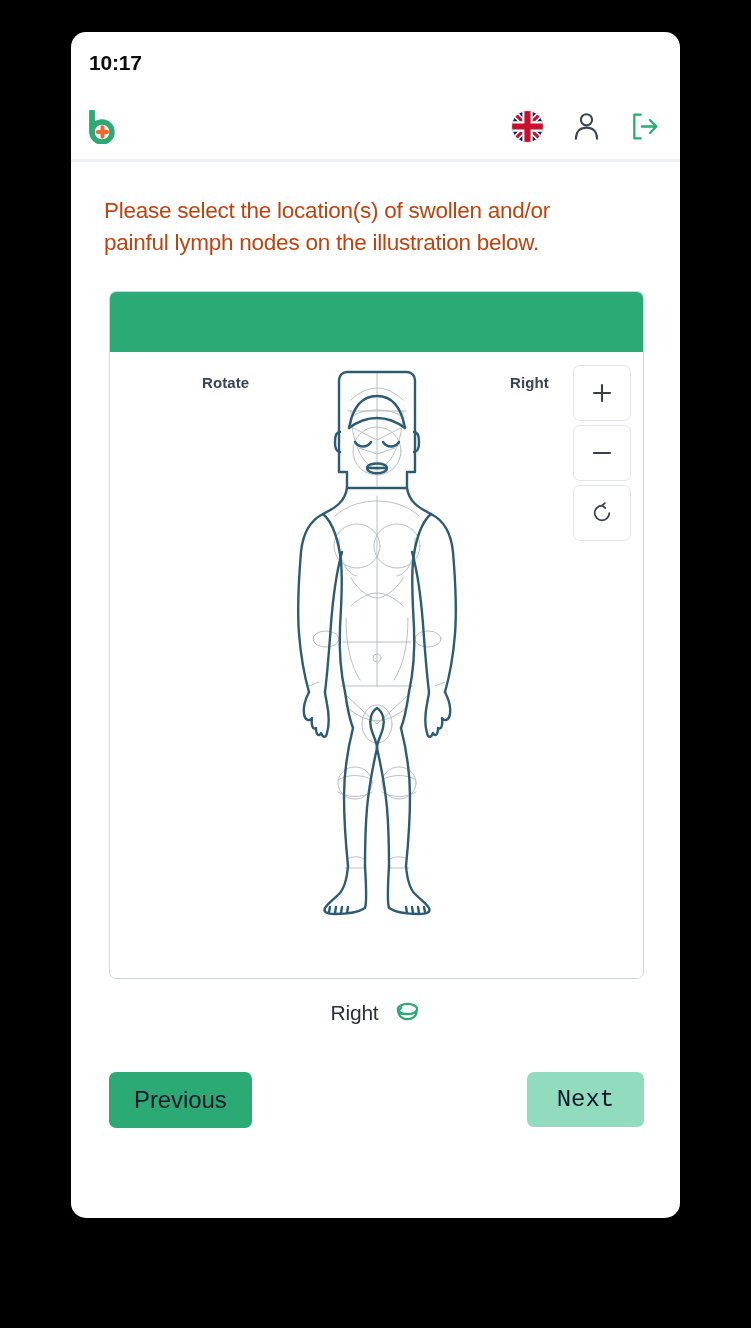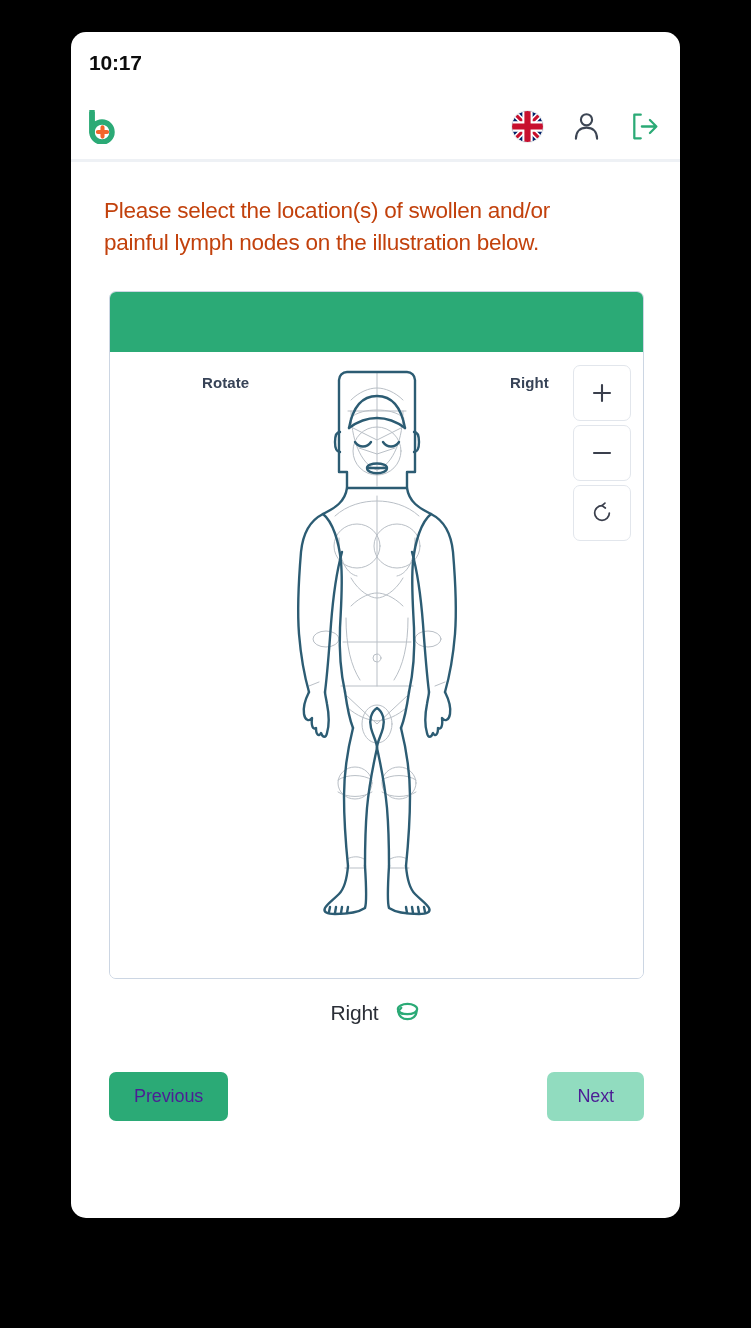--- a/index.html
+++ b/index.html
@@ -129,29 +129,29 @@
 
   
   .footer {
     margin-top: 46px;
     padding: 0 36px 0 38px;
     display: flex; align-items: center; justify-content: space-between;
   }
   .btn {
     border: none;
     border-radius: 7px;
-    font-size: 18px;
-    color: #4c1d95;
+    font-size: 24px;
+    color: #0f172a;
     font-family: "Liberation Sans", sans-serif;
     cursor: pointer;
     letter-spacing: -0.1px;
     text-align: right;
   }
   .btn-prev { background: #2BAA76; padding: 14px 25px; }
-  .btn-next { background: #91dcbf; padding: 14px 30px; cursor: default; }
+  .btn-next { background: #91dcbf; padding: 14px 30px; cursor: default; font-family: Liberation Mono, monospace; }
 </style>
 </head>
 <body>
 
 <div id="phone">
 
   <div class="statusbar">
     <span class="status-time">10:17</span>
   </div>
 

